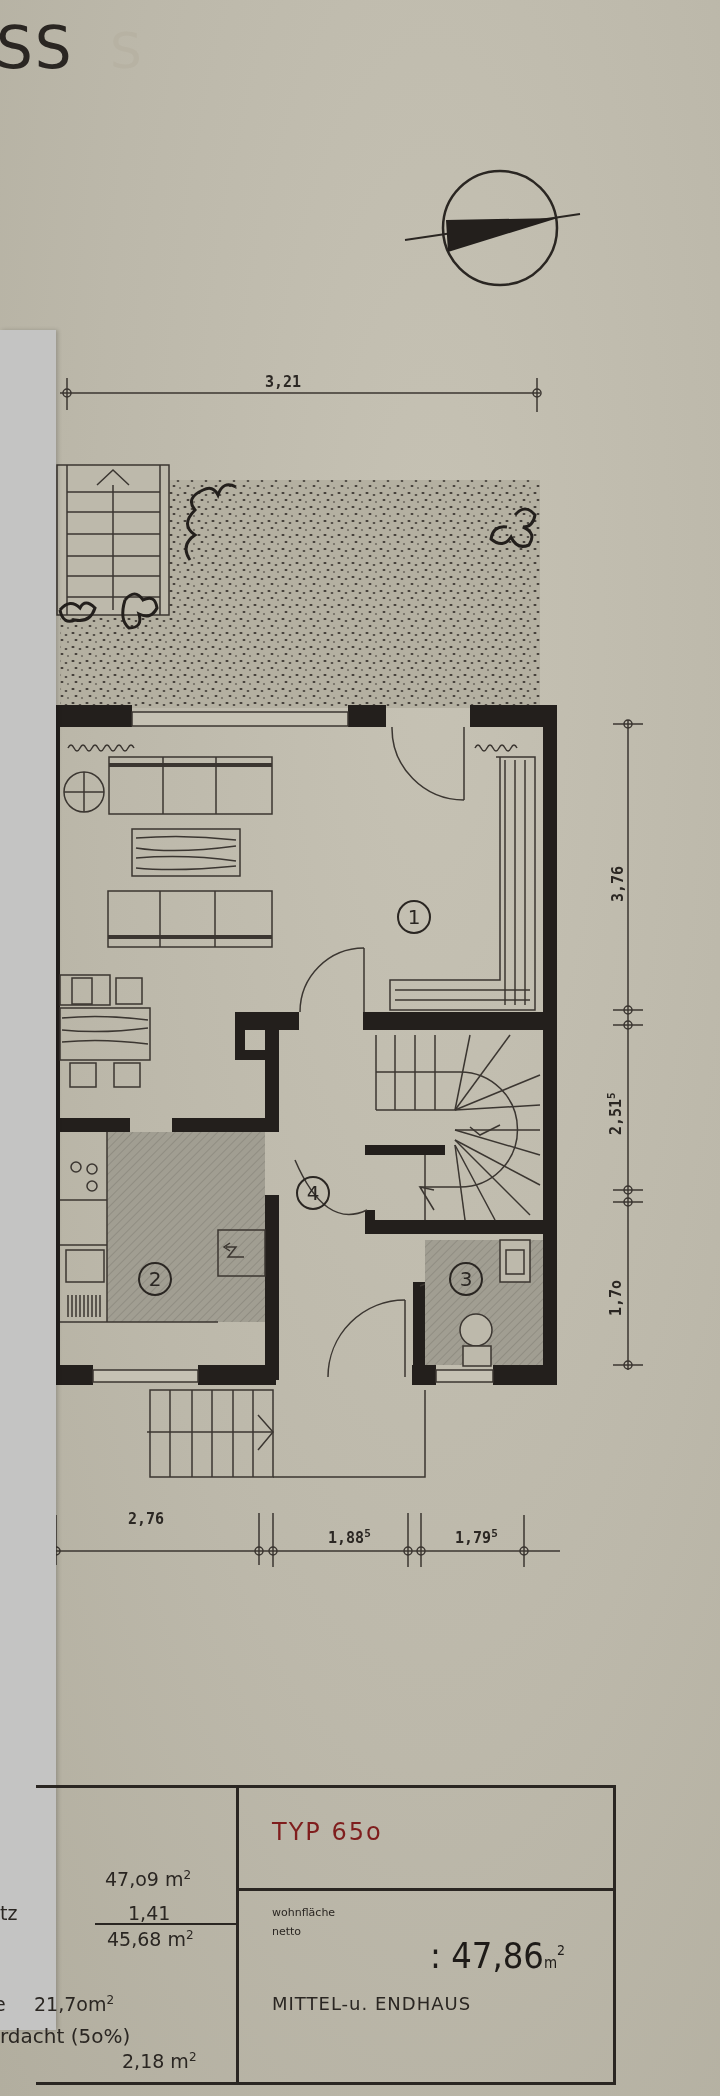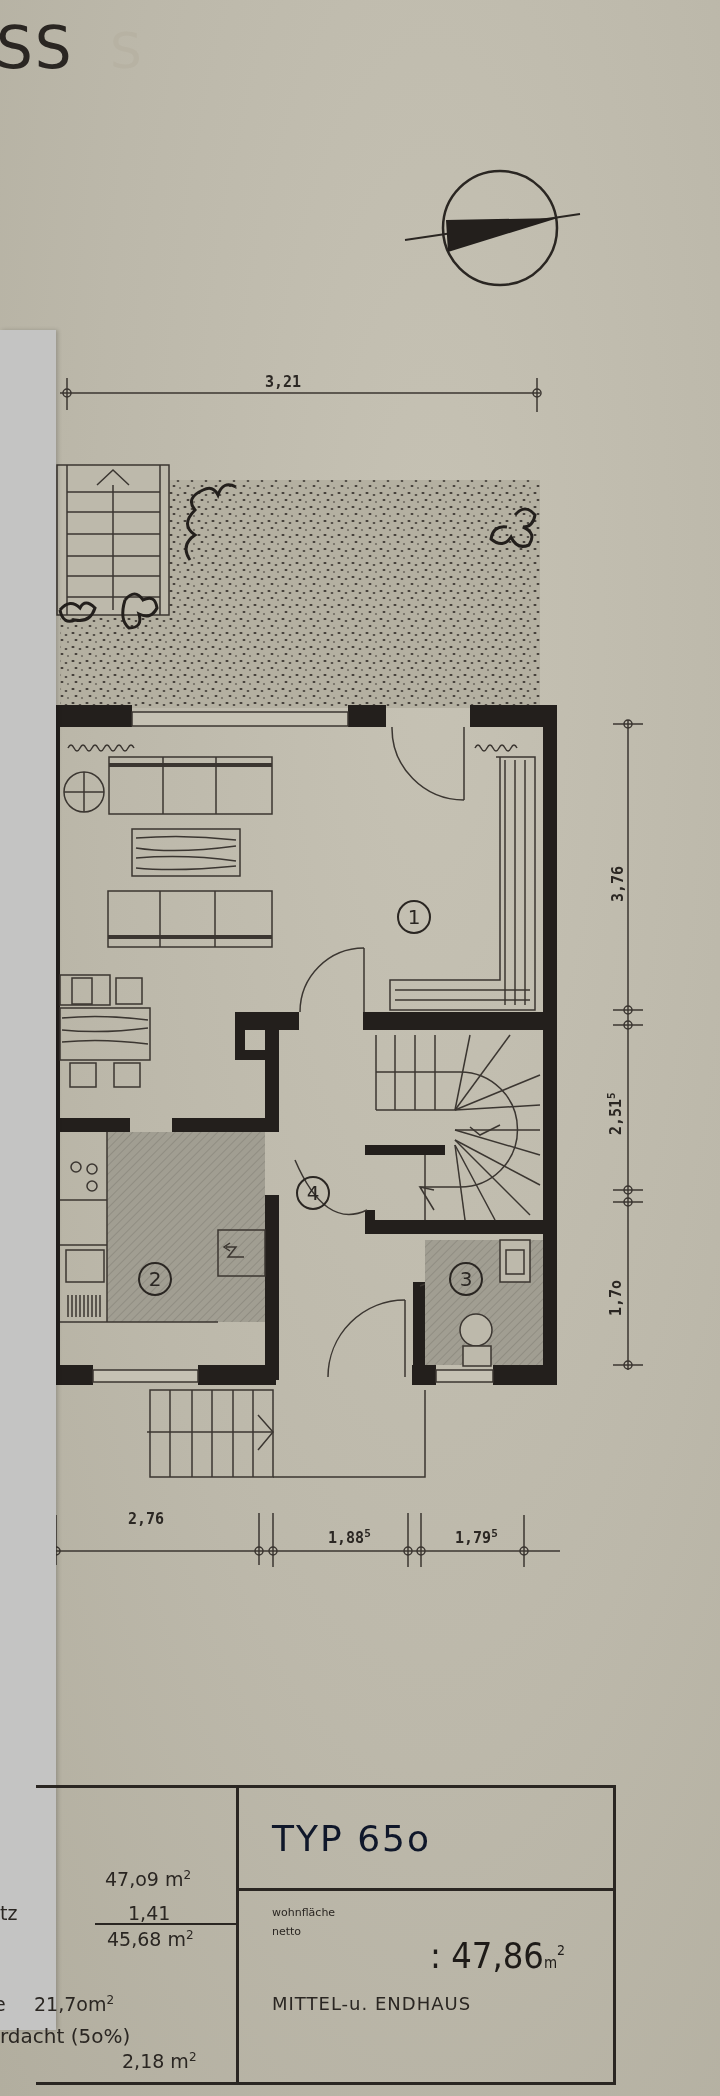--- a/index.html
+++ b/index.html
@@ -39,22 +39,22 @@
     border-radius:50%; text-align:center; line-height:30px; font-size:20px;
     color:#2a2622; background:transparent;
   }
   .tb-line { position:absolute; background:#2a2622; }
   .area-text {
     position:absolute; font-size:19px; color:#2a2622;
     font-family:"DejaVu Sans", sans-serif; white-space:nowrap;
   }
   .area-text sup { font-size:12px; }
   .typ {
-    position:absolute; left:272px; top:1818px; font-size:36px; letter-spacing:2px;
-    color:#0f172a; font-family:"DejaVu Sans", sans-serif;
+    position:absolute; left:272px; top:1818px; font-size:24px; letter-spacing:2px;
+    color:#7f1d1d; font-family:"DejaVu Sans", sans-serif;
   }
   .wohn { position:absolute; left:272px; top:1903px; font-size:11px; line-height:19px; color:#2a2622; }
   .netto-val {
     position:absolute; left:430px; top:1935px; font-size:36px; color:#1e1b18;
     font-family:"DejaVu Sans Condensed","DejaVu Sans", sans-serif;
   }
   .netto-val sup { font-size:14px; }
   .haus { position:absolute; left:272px; top:1993px; font-size:18px; letter-spacing:1px; color:#2a2622; }
 </style>
 </head>

